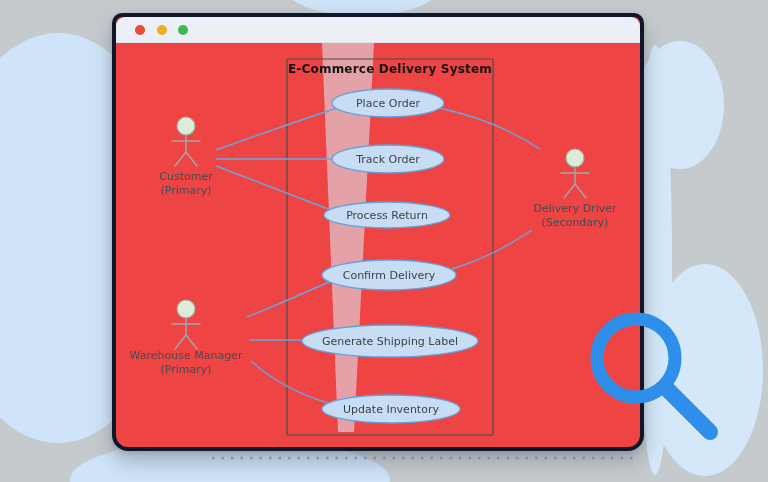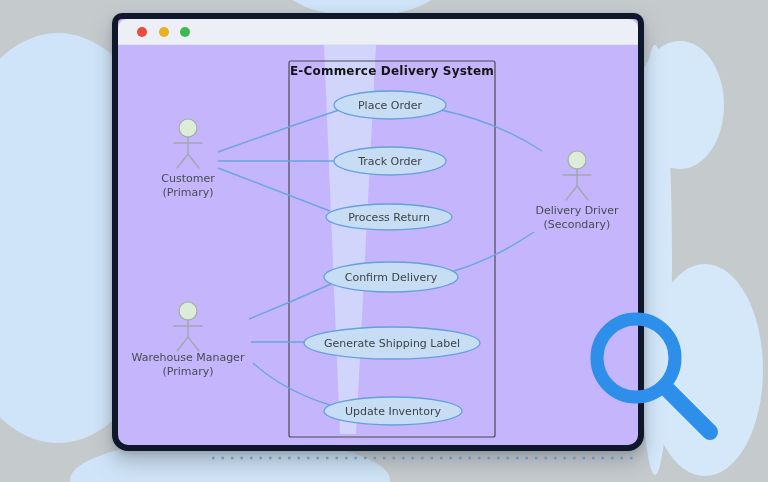--- a/index.html
+++ b/index.html
@@ -4,21 +4,21 @@
 <style>
   html,body{margin:0;padding:0;}
   body{width:768px;height:482px;position:relative;overflow:hidden;
        background:#c5cacd;font-family:"DejaVu Sans",sans-serif;}
   .layer{position:absolute;left:0;top:0;width:768px;height:482px;}
   .blob{fill:#cfe4f8;}
   .blob.lighter{fill:#d4e8fa;}
   .dots{fill:none;stroke:#4f97dd;stroke-width:2.4;stroke-dasharray:2.5 7;opacity:.8;}
 
   .window{position:absolute;left:112px;top:13px;width:532px;height:438px;
-          background:#c4b5fd;border:6px solid #0f172a;box-sizing:border-box;
+          background:#ef4444;border:4px solid #0f172a;box-sizing:border-box;
           border-radius:10px 10px 16px 16px;
           box-shadow:0 10px 20px rgba(118,128,138,.55),0 2px 5px rgba(118,128,138,.35);}
   .win-header{position:absolute;left:0;top:0;right:0;height:25px;background:#eceff5;
           border-bottom:1px solid #dfe3ea;border-radius:9px 9px 0 0;}
   .traffic{position:absolute;left:12px;top:5px;}
   .diagram-svg{position:absolute;left:0;top:0;width:532px;height:438px;}
 
   .streak{fill:#ddeefb;opacity:.55;}
   .boundary{fill:none;stroke:#4c4c4c;stroke-width:1.2;}
   .sys-title{font-family:"DejaVu Sans",sans-serif;font-size:12px;font-weight:bold;

